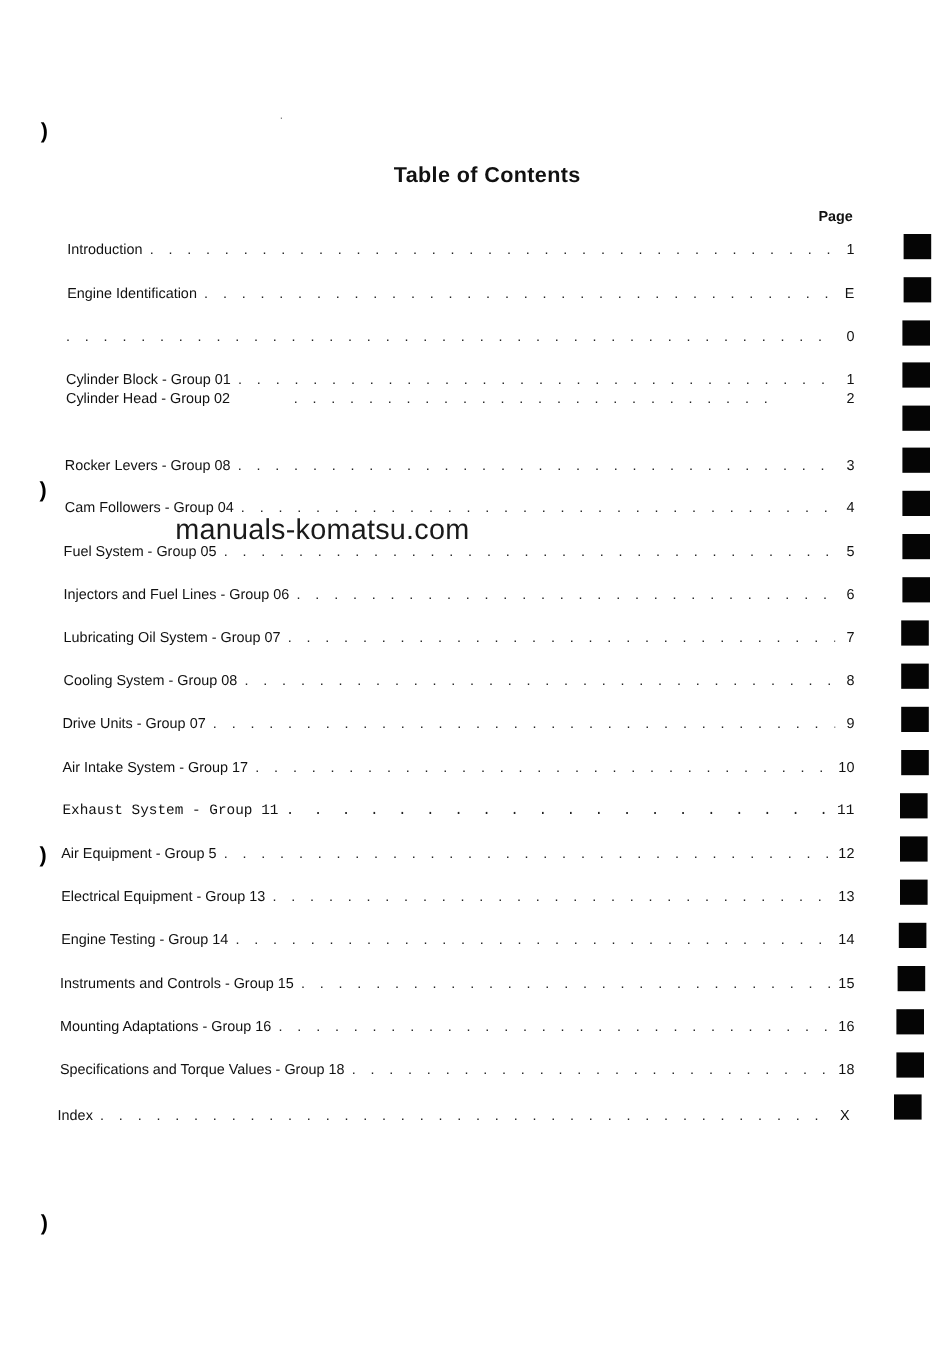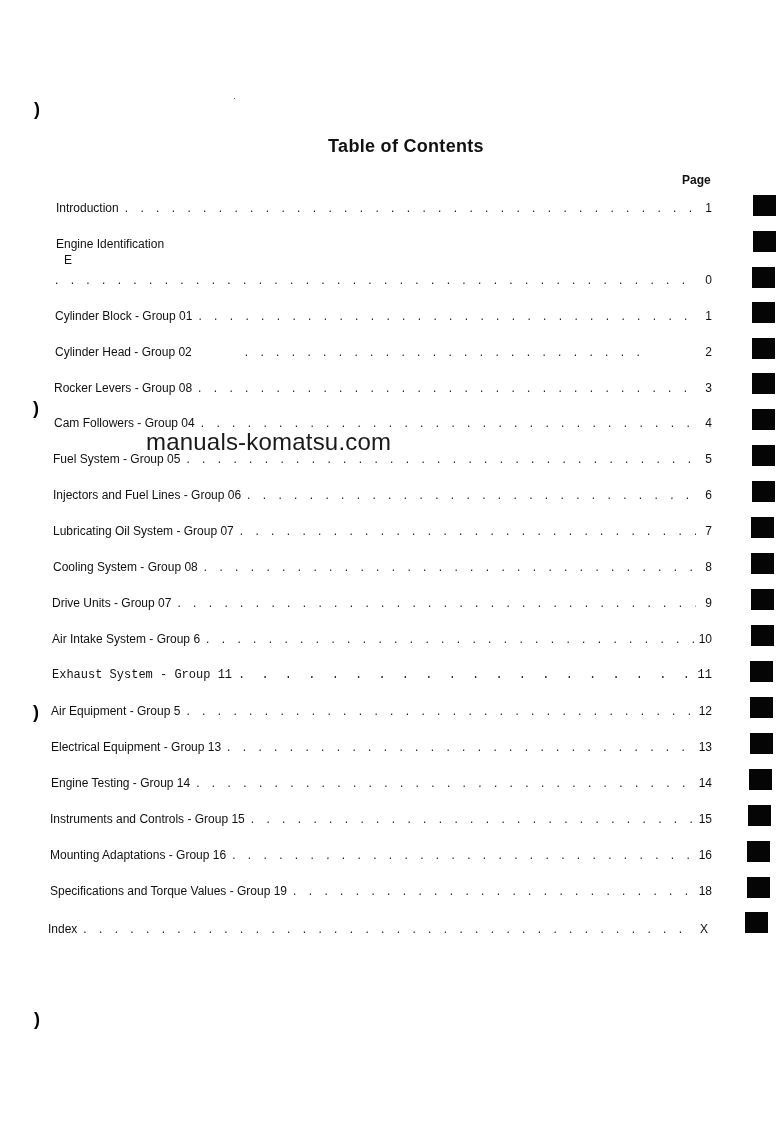--- a/index.html
+++ b/index.html
@@ -28,21 +28,21 @@
   .page-col-header {
     position: absolute;
     left: 682px;
     top: 173px;
     font-size: 12px;
     font-weight: bold;
   }
   .toc-row {
     position: absolute;
     display: flex;
-    align-items: flex-start;
+    align-items: flex-end;
     font-size: 12px;
     height: 16px;
     line-height: 16px;
   }
   .toc-label {
     white-space: nowrap;
     padding-right: 6px;
   }
   .toc-leader {
     flex: 1;
@@ -102,35 +102,35 @@
 <span class="margin-mark" style="left:34px; top:1009px;">)</span>
 
 <div class="page-title">Table of Contents</div>
 <div class="page-col-header">Page</div>
 
 <div class="toc-row" style="left:56px; top:200px; width:656px;">
   <span class="toc-label">Introduction</span>
   <span class="toc-leader"></span>
   <span class="toc-page">1</span>
 </div>
-<div class="toc-row" style="left:56px; top:236px; width:656px;flex-direction:column;">
+<div class="toc-row" style="left:56px; top:236px; width:656px;">
   <span class="toc-label">Engine Identification</span>
   <span class="toc-leader"></span>
   <span class="toc-page">E</span>
 </div>
 <div class="toc-row" style="left:55px; top:272px; width:657px;">
   <span class="toc-leader"></span>
   <span class="toc-page">0</span>
 </div>
 <div class="toc-row" style="left:55px; top:308px; width:657px;">
   <span class="toc-label">Cylinder Block - Group 01</span>
   <span class="toc-leader"></span>
   <span class="toc-page">1</span>
 </div>
-<div class="toc-row" style="left:55px; top:344px; width:657px;gap:47px;">
+<div class="toc-row" style="left:55px; top:324px; width:657px;gap:47px;">
   <span class="toc-label">Cylinder Head - Group 02</span>
   <span class="toc-leader"></span>
   <span class="toc-page">2</span>
 </div>
 <div class="toc-row" style="left:54px; top:380px; width:658px;">
   <span class="toc-label">Rocker Levers - Group 08</span>
   <span class="toc-leader"></span>
   <span class="toc-page">3</span>
 </div>
 <div class="toc-row" style="left:54px; top:415px; width:658px;">
@@ -157,21 +157,21 @@
   <span class="toc-label">Cooling System - Group 08</span>
   <span class="toc-leader"></span>
   <span class="toc-page">8</span>
 </div>
 <div class="toc-row" style="left:52px; top:595px; width:660px;">
   <span class="toc-label">Drive Units - Group 07</span>
   <span class="toc-leader"></span>
   <span class="toc-page">9</span>
 </div>
 <div class="toc-row" style="left:52px; top:631px; width:660px;">
-  <span class="toc-label">Air Intake System - Group 6</span>
+  <span class="toc-label">Air Intake System - Group 17</span>
   <span class="toc-leader"></span>
   <span class="toc-page">10</span>
 </div>
 <div class="toc-row" style="left:52px; top:667px; width:660px;font-family:Liberation Mono, monospace;">
   <span class="toc-label">Exhaust System - Group 11</span>
   <span class="toc-leader"></span>
   <span class="toc-page">11</span>
 </div>
 <div class="toc-row" style="left:51px; top:703px; width:661px;">
   <span class="toc-label">Air Equipment - Group 5</span>
@@ -192,21 +192,21 @@
   <span class="toc-label">Instruments and Controls - Group 15</span>
   <span class="toc-leader"></span>
   <span class="toc-page">15</span>
 </div>
 <div class="toc-row" style="left:50px; top:847px; width:662px;">
   <span class="toc-label">Mounting Adaptations - Group 16</span>
   <span class="toc-leader"></span>
   <span class="toc-page">16</span>
 </div>
 <div class="toc-row" style="left:50px; top:883px; width:662px;">
-  <span class="toc-label">Specifications and Torque Values - Group 19</span>
+  <span class="toc-label">Specifications and Torque Values - Group 18</span>
   <span class="toc-leader"></span>
   <span class="toc-page">18</span>
 </div>
 <div class="toc-row" style="left:48px; top:921px; width:660px;">
   <span class="toc-label">Index</span>
   <span class="toc-leader"></span>
   <span class="toc-page">X</span>
 </div>
 
 <div class="thumb-tab" style="left:753px; top:195px;"></div>

